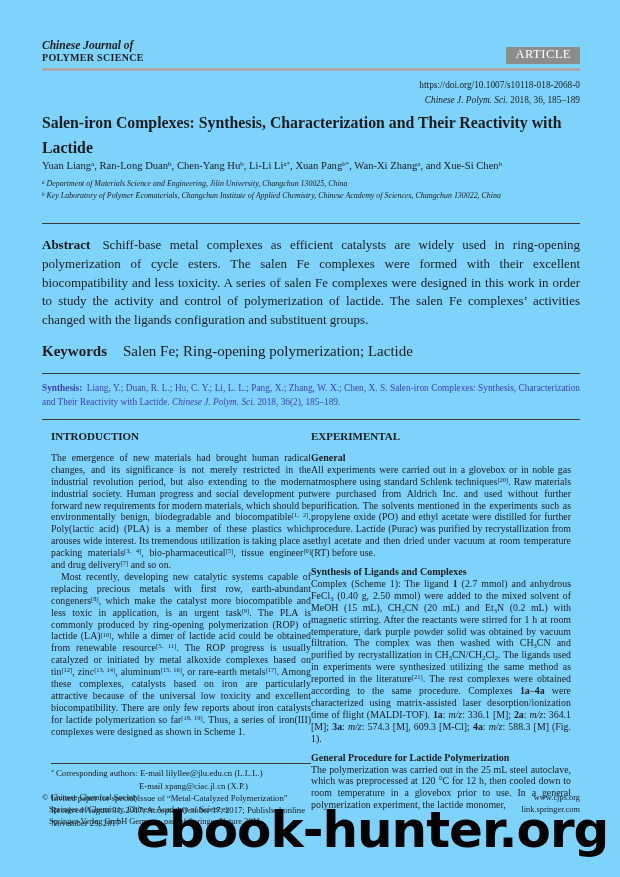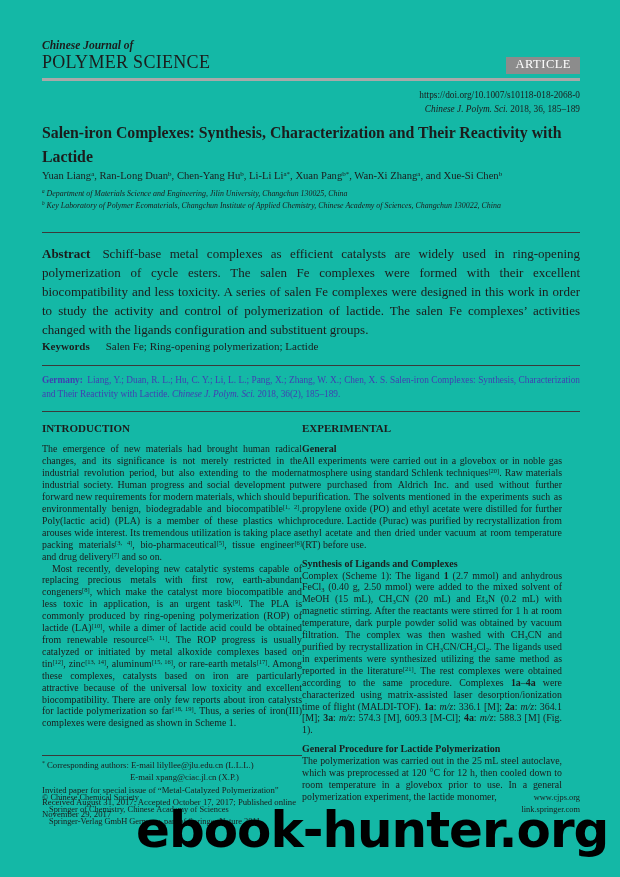--- a/index.html
+++ b/index.html
@@ -1,58 +1,58 @@
 <!DOCTYPE html>
 <html><head>
 <meta charset="utf-8">
 <style>
   * { margin: 0; padding: 0; box-sizing: border-box; }
   html, body { background: #ffffff; }
   .page {
     position: relative;
     width: 620px; height: 877px;
     margin: 0 auto;
-    background: #14b8a6;
+    background: #7dd3fc;
     overflow: hidden;
     font-family: "Liberation Serif", "DejaVu Serif", serif;
     color: #1c1c1c;
   }
   .content { padding: 38px 40px 0 42px; }
 
   
   .masthead { display: flex; justify-content: space-between; align-items: flex-end; }
   .journal-name .jn-top { font-style: italic; font-weight: bold; font-size: 11.5px; line-height: 1.25; }
-  .journal-name .jn-bottom { font-weight: normal; font-size: 18px; letter-spacing: 0.3px; line-height: 1.2; }
+  .journal-name .jn-bottom { font-weight: bold; font-size: 10px; letter-spacing: 0.3px; line-height: 1.2; }
   .article-badge {
     background: #8c8c8c; color: #ffffff;
     font-size: 12.5px; font-weight: normal;
     padding: 0 9px 2px 9px; letter-spacing: 0.5px;
   }
   .thick-rule { height: 3px; background: #a9a9a9; margin-top: 4px; }
   .doi-block { text-align: right; margin-top: 7px; font-size: 9.3px; line-height: 1.55; }
 
   
   .paper-title { margin-top: 4px; max-width: 543px; font-size: 15.8px; font-weight: bold; line-height: 1.55; }
   .authors { font-size: 10.6px; }
   .affiliations { margin-top: 7px; font-size: 7.9px; font-style: italic; line-height: 1.5; }
 
   .rule { border: 0; border-top: 1px solid #3a3a3a; margin: 0; }
   .rule-abs { margin-top: 21px; }
 
   
   .abstract { margin-top: 12px; font-size: 13px; line-height: 1.45; text-align: justify; }
   .label-inline { font-weight: bold; margin-right: 12px; }
-  .keywords { font-size: 11px; }
+  .keywords { margin-top: 13px; font-size: 15px; }
   .keywords .label-inline { margin-right: 16px; }
   .rule-cit-top { margin-top: 13px; }
   .citation { padding: 8px 0 9px 0; font-size: 9.3px; line-height: 1.5; text-align: justify; color: #4040b2; }
   .citation .label-inline { color: #4040b2; margin-right: 2px; }
 
   
-  .columns { display: flex; margin-top: 11px; height: 398px; }
+  .columns { display: flex; margin-top: 11px; height: 398px; justify-content: center; }
   .col { width: 260px; font-size: 9.9px; line-height: 11.9px; text-align: justify; }
   .col-left { display: flex; flex-direction: column; }
   .sec-heading { font-size: 11px; font-weight: bold; margin-bottom: 9px; text-align: left; }
   .sub-heading { font-size: 10px; font-weight: bold; margin-top: 7px; text-align: left; }
   .col p.para { margin: 0; }
   .para + .para.indent { text-indent: 10px; }
   sup { font-size: 66%; line-height: 0; position: relative; top: -0.45em; vertical-align: baseline; }
   sub { font-size: 66%; line-height: 0; position: relative; top: 0.28em; vertical-align: baseline; }
   .seg-b { font-weight: bold; }
   .seg-i { font-style: italic; }
@@ -106,21 +106,21 @@
     </div>
 
     <hr class="rule rule-abs">
 
     <p class="abstract"><span class="label-inline">Abstract</span><span>Schiff-base metal complexes as efficient catalysts are widely used in ring-opening polymerization of cycle esters. The salen Fe complexes were formed with their excellent biocompatibility and less toxicity. A series of salen Fe complexes were designed in this work in order to study the activity and control of polymerization of lactide. The salen Fe complexes’ activities changed with the ligands configuration and substituent groups.</span></p>
 
     <p class="keywords"><span class="label-inline">Keywords</span><span>Salen Fe; Ring-opening polymerization; Lactide</span></p>
 
     <hr class="rule rule-cit-top">
 
-    <p class="citation"><span class="label-inline">Germany:</span><span><span> Liang, Y.; Duan, R. L.; Hu, C. Y.; Li, L. L.; Pang, X.; Zhang, W. X.; Chen, X. S. Salen-iron Complexes: Synthesis, Characterization and Their Reactivity with Lactide. </span><span class="seg-i">Chinese J. Polym. Sci.</span><span> 2018, 36(2), 185–189.</span></span></p>
+    <p class="citation"><span class="label-inline">Synthesis:</span><span><span> Liang, Y.; Duan, R. L.; Hu, C. Y.; Li, L. L.; Pang, X.; Zhang, W. X.; Chen, X. S. Salen-iron Complexes: Synthesis, Characterization and Their Reactivity with Lactide. </span><span class="seg-i">Chinese J. Polym. Sci.</span><span> 2018, 36(2), 185–189.</span></span></p>
 
     <hr class="rule">
 
     <div class="columns">
 
       <div class="col col-left">
         <h2 class="sec-heading">INTRODUCTION</h2>
         <p class="para"><span>The emergence of new materials had brought human radical changes, and its significance is not merely restricted in the industrial revolution period, but also extending to the modern industrial society. Human progress and social development put forward new requirements for modern materials, which should be environmentally benign, biodegradable and biocompatible</span><sup>[1, 2]</sup><span>. Poly(lactic acid) (PLA) is a member of these plastics which arouses wide interest. Its tremendous utilization is taking place as packing materials</span><sup>[3, 4]</sup><span>, bio-pharmaceutical</span><sup>[5]</sup><span>, tissue engineer</span><sup>[6]</sup><span> and drug delivery</span><sup>[7]</sup><span> and so on.</span></p>
         <p class="para indent"><span>Most recently, developing new catalytic systems capable of replacing precious metals with first row, earth-abundant congeners</span><sup>[8]</sup><span>, which make the catalyst more biocompatible and less toxic in application, is an urgent task</span><sup>[9]</sup><span>. The PLA is commonly produced by ring-opening polymerization (ROP) of lactide (LA)</span><sup>[10]</sup><span>, while a dimer of lactide acid could be obtained from renewable resource</span><sup>[5, 11]</sup><span>. The ROP progress is usually catalyzed or initiated by metal alkoxide complexes based on tin</span><sup>[12]</sup><span>, zinc</span><sup>[13, 14]</sup><span>, aluminum</span><sup>[15, 16]</sup><span>, or rare-earth metals</span><sup>[17]</sup><span>. Among these complexes, catalysts based on iron are particularly attractive because of the universal low toxicity and excellent biocompatibility. There are only few reports about iron catalysts for lactide polymerization so far</span><sup>[18, 19]</sup><span>. Thus, a series of iron(III) complexes were designed as shown in Scheme 1.</span></p>
 

